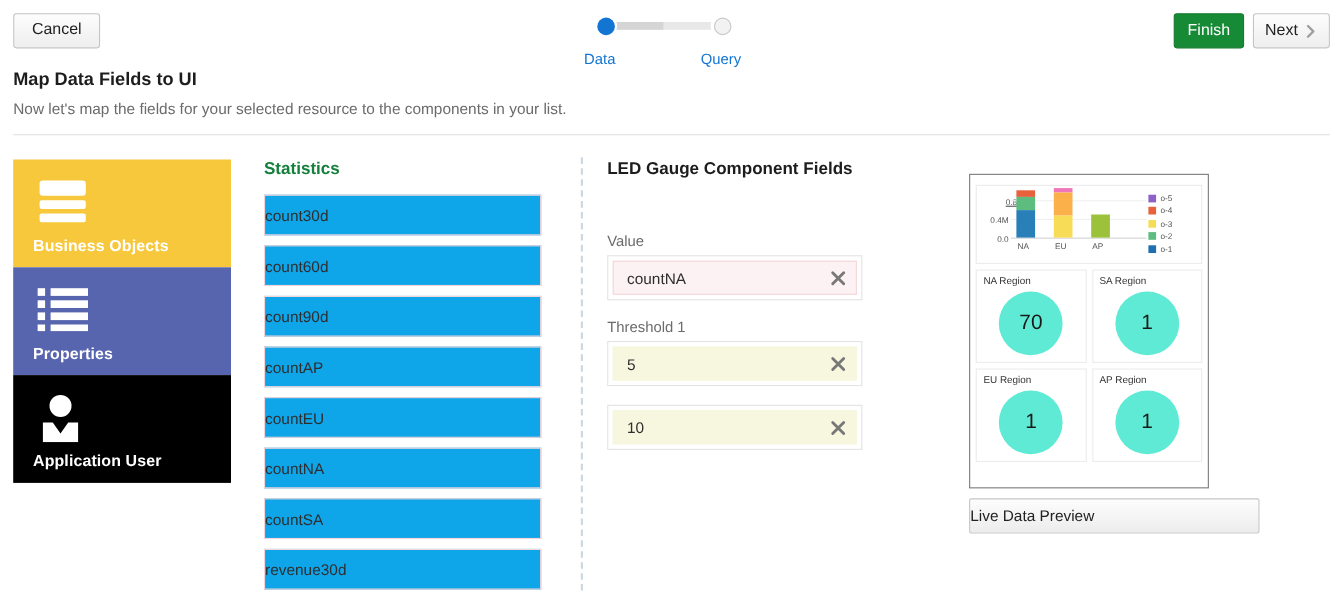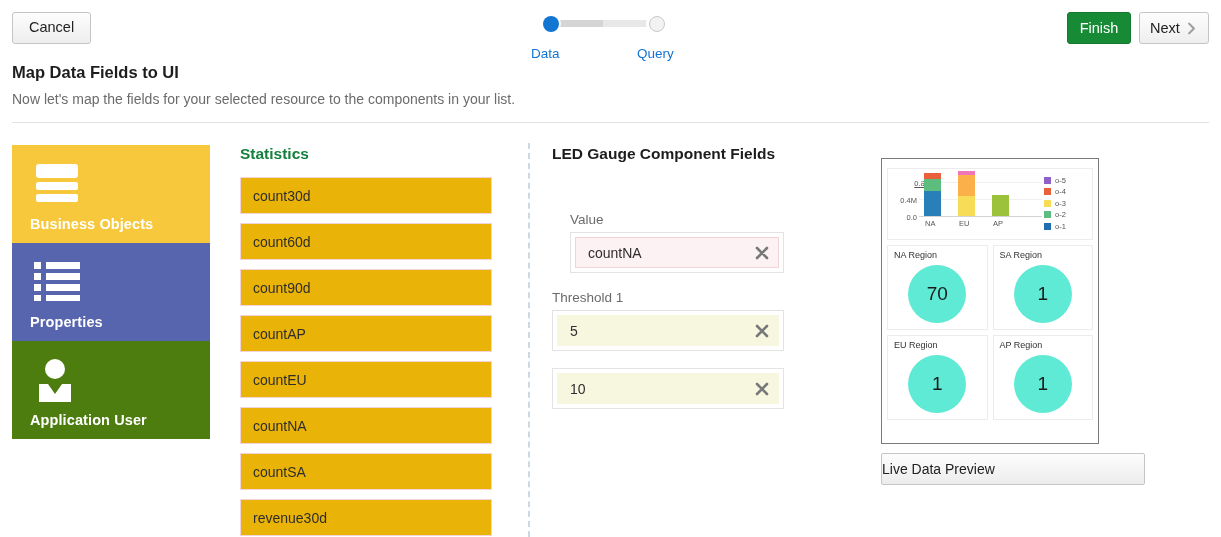--- a/index.html
+++ b/index.html
@@ -105,36 +105,36 @@
     border-top: 16px solid transparent;
     border-bottom: 16px solid transparent;
     border-right: 18px solid #ffffff;
   }
 
   
   .stats { position: absolute; left: 240px; top: 145px; width: 252px; }
   .stats-title { font-size: 15.5px; font-weight: bold; color: #15803d; margin-bottom: 14px; }
   .stat-item {
     height: 37px; margin-bottom: 9px;
-    background: #eab308; border: 1px solid #f3d5d9;
-    display: flex; align-items: center; padding-left: 12px;
+    background: #0ea5e9; border: 1px solid #f3d5d9;
+    display: flex; align-items: center; 
     font-size: 14px; color: #2e2e2e;
   }
 
   .vdivider {
     position: absolute; left: 528px; top: 143px;
     width: 0; height: 394px;
     border-left: 2px dashed #ccd9e2;
   }
 
   
   .fields { position: absolute; left: 552px; top: 145px; width: 232px; }
   .fields-title { font-size: 15.5px; font-weight: bold; color: #1d1d1d; }
   .field-label { font-size: 13.5px; color: #6b6b6b; margin-bottom: 5px; }
-  .field-group.g1 { margin-top: 49px; margin-left: 18px; }
+  .field-group.g1 { margin-top: 49px; }
   .field-group.g2 { margin-top: 17px; }
   .field-group.g3 { margin-top: 17px; }
   .field-outer {
     border: 1px solid #e3e3e3; padding: 4px; background: #ffffff;
   }
   .field-inner {
     height: 31px; display: flex; align-items: center;
     padding: 0 8px 0 12px; font-size: 14px; color: #2e2e2e;
   }
   .field-inner.pink { background: #fdf2f3; border: 1px solid #f3d5d9; }
@@ -259,21 +259,21 @@
           <rect x="12" y="13" width="34" height="7" fill="#fff"></rect>
           <rect x="0" y="24" width="7" height="7" fill="#fff"></rect>
           <rect x="12" y="24" width="34" height="7" fill="#fff"></rect>
           <rect x="0" y="35" width="7" height="6" fill="#fff"></rect>
           <rect x="12" y="35" width="34" height="6" fill="#fff"></rect>
         </svg>
       </span>
       <span class="tile-label">Properties</span>
     </div>
 
-    <div class="tile" style="background:#4d7c0f">
+    <div class="tile" style="background:#000000">
       <span class="tile-icon">
         <svg width="42" height="44" viewBox="0 0 42 44">
           <circle cx="21" cy="11" r="10" fill="#fff"></circle>
           <path d="M5 44 L5 26 L14 26 L21 36 L28 26 L37 26 L37 44 Z" fill="#fff"></path>
         </svg>
       </span>
       <span class="tile-label">Application User</span>
     </div>
   </div>
 

